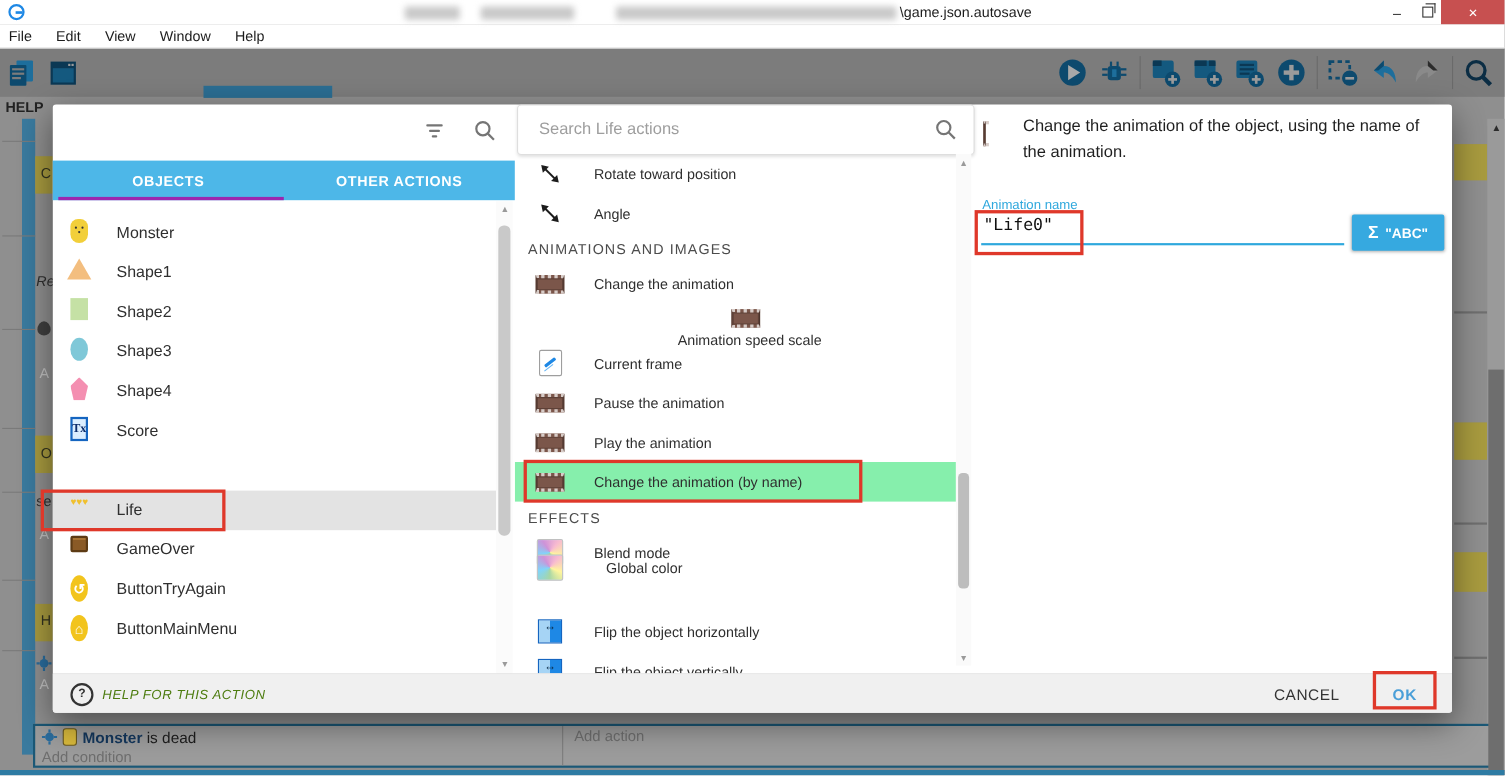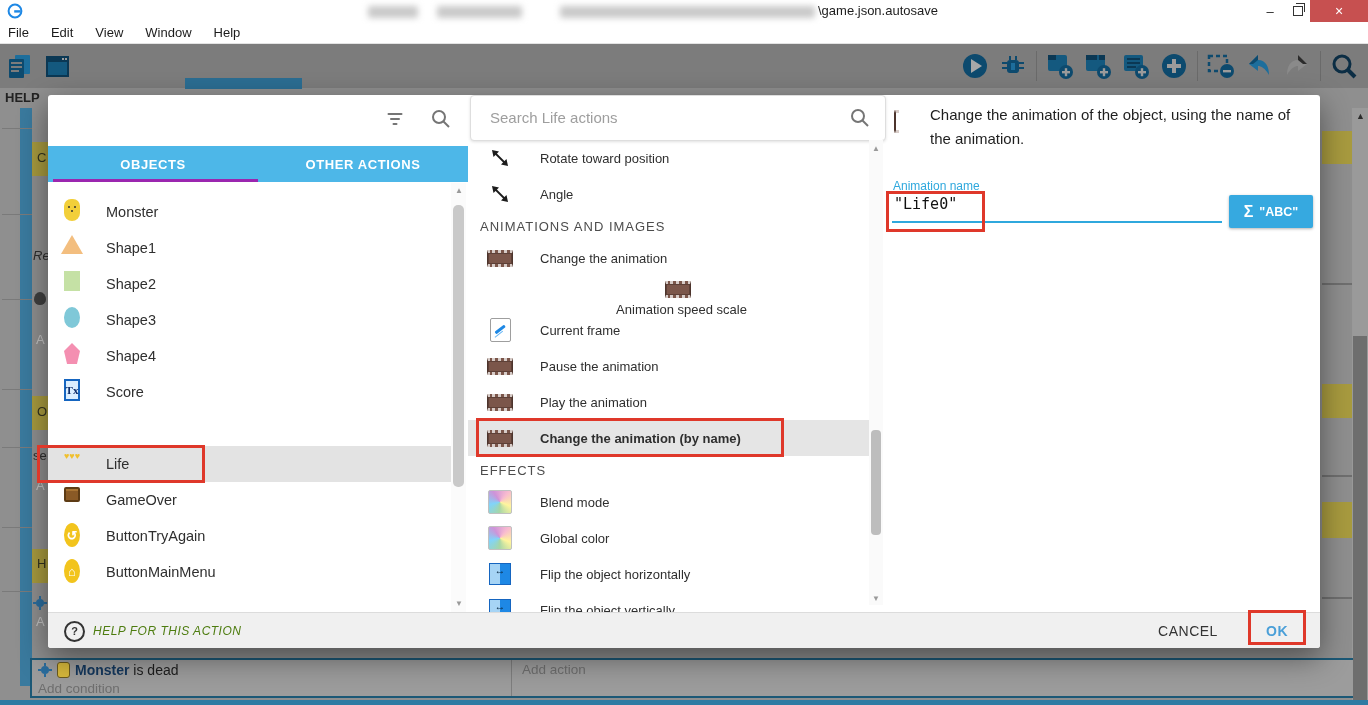--- a/index.html
+++ b/index.html
@@ -96,21 +96,21 @@
   .i-hearts{font-size:9px;color:#f0c02e;letter-spacing:0;}
   .i-sign{width:22px;height:11px;background:#8a5a26;border:2px solid #5d3b14;border-radius:2px;box-shadow:inset 0 2px 0 #a87433;}
   .i-ycirc{width:24px;height:24px;border-radius:50%;background:#f2c41d;display:flex;align-items:center;justify-content:center;color:#fff;font-weight:bold;font-size:13px;}
 
   
   .mp-card{left:422px;top:0;width:416px;height:46px;background:#fff;border:1px solid #dedede;border-radius:4px;box-sizing:border-box;box-shadow:0 1px 3px rgba(0,0,0,0.12);}
   .mp-card input{position:absolute;left:17px;top:12px;width:330px;border:none;outline:none;font-size:15px;color:#333;font-family:"Liberation Sans",sans-serif;background:transparent;}
   .mp-card input::placeholder{color:#9e9e9e;}
   .mp-mag{position:absolute;right:14px;top:11px;width:22px;height:22px;}
   .act-row{left:420px;width:401px;height:36px;display:flex;align-items:center;}
-  .act-row.selected{background:#e5e5e5;font-weight:bold;}
+  .act-row.selected{background:#86efac;}
   .act-icon{width:28px;height:26px;margin-left:18px;display:flex;align-items:center;justify-content:center;position:relative;flex:none;}
   .act-label{margin-left:26px;font-size:13px;color:#2f2f2f;white-space:nowrap;}
   .act-header{left:432px;width:380px;height:28px;display:flex;align-items:center;font-size:13px;color:#4c4c4c;letter-spacing:1px;}
   .mp-clip{left:420px;top:45px;width:403px;height:472px;overflow:hidden;}
   .mp-clip .act-row,.mp-clip .act-header{position:absolute;}
   .mp-clip .act-row{left:0;}
   .mp-clip .act-header{left:12px;}
   .mp-sb{left:821px;top:45px;width:14px;height:465px;background:#fafafa;}
   .mp-sb-thumb{left:823px;top:335px;width:10px;height:105px;background:#bdbdbd;border-radius:4px;}
 
@@ -492,21 +492,21 @@
           </span>
           <span class="act-label">Change the animation (by name)</span>
         </div>
       <div class="act-header" style="top:316px;">EFFECTS</div>
       <div class="act-row" style="top:344px;">
           <span class="act-icon">
             <span class="i-color"></span>
           </span>
           <span class="act-label">Blend mode</span>
         </div>
-      <div class="act-row" style="top:380px;">
+      <div class="act-row" style="top:358px;gap:11px;">
           <span class="act-icon">
             <span class="i-color"></span>
           </span>
           <span class="act-label">Global color</span>
         </div>
       <div class="act-row" style="top:416px;">
           <span class="act-icon">
             <span class="i-flip">↔</span>
           </span>
           <span class="act-label">Flip the object horizontally</span>

